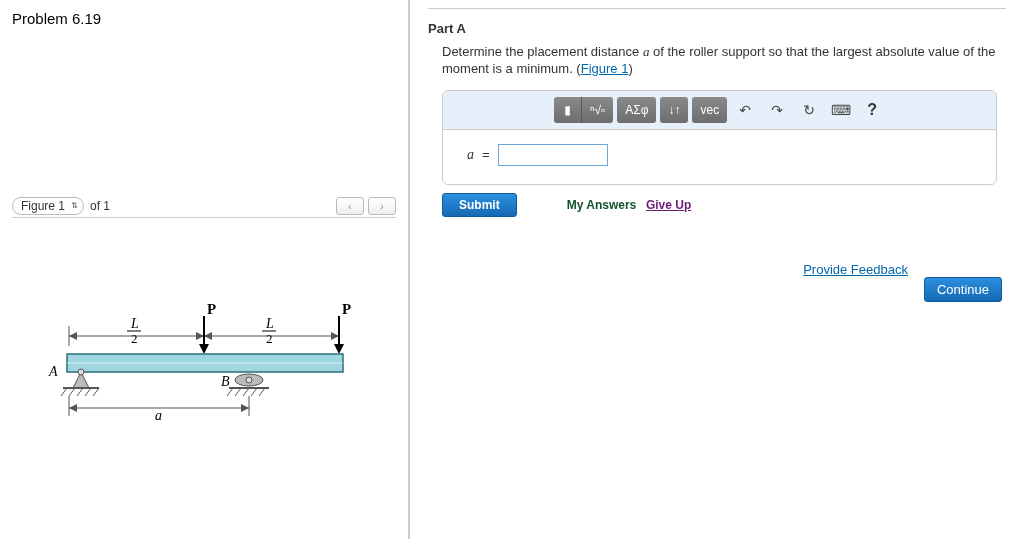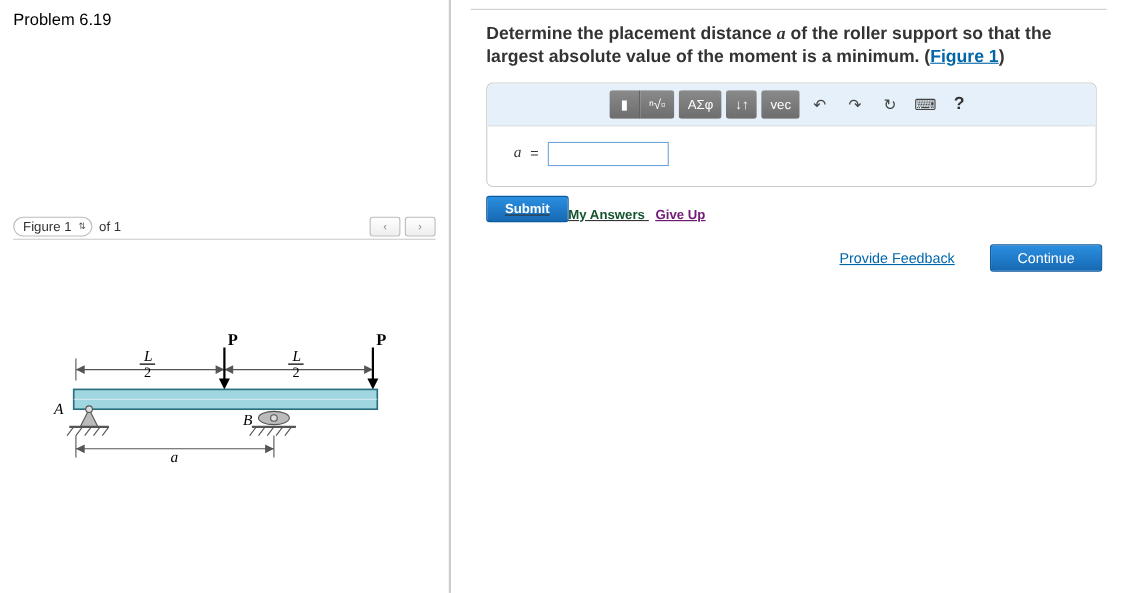--- a/index.html
+++ b/index.html
@@ -70,21 +70,21 @@
     display: flex;
     align-items: flex-start;
     justify-content: center;
     padding-top: 80px;
   }
   .beam-svg { width: 330px; }
 
   .right-hr { border: none; border-top: 1px solid #ccc; margin: 4px 0 12px 0; }
   .part-title { font-weight: bold; font-size: 13px; margin: 8px 0 8px 0; }
   .part-body { padding-left: 14px; }
-  .prompt { font-size: 16px; line-height: 1.3; color: #333; font-weight: bold; }
+  .prompt { font-size: 13px; line-height: 1.3; color: #333; }
   .prompt .var { font-style: italic; font-family: "Times New Roman", serif; }
   .link { color: #0066aa; text-decoration: underline; cursor: pointer; }
   .instruct { font-weight: bold; font-size: 13px; margin-top: 10px; }
   .instruct .varL { font-style: italic; font-family: "Times New Roman", serif; }
 
   .answer-box {
     border: 1px solid #ccc;
     border-radius: 6px;
     margin-top: 12px;
     width: 555px;
@@ -136,53 +136,54 @@
   .answer-row .lbl { font-style: italic; font-family: "Times New Roman", serif; font-size: 14px; }
   .answer-input {
     border: 1px solid #6fa6d9;
     width: 110px;
     height: 22px;
     padding: 2px 4px;
     font-size: 13px;
   }
   .below-box {
     display: flex;
-    align-items: flex-end;
+    align-items: center;
+    gap: 50px;
     margin-top: 8px;
-    text-decoration: underline;
   }
   .submit-btn {
     background: linear-gradient(#2b8fe0,#1669b3);
     color: #fff;
     border: 1px solid #0d5a9e;
     border-radius: 3px;
     padding: 4px 16px;
     font-weight: bold;
     font-size: 12px;
     cursor: pointer;
   }
   .my-answers { font-weight: bold; font-size: 12px; color: #14532d; }
   .give-up { color: #701a75; text-decoration: underline; font-weight: bold; font-size: 12px; margin-left: 6px; cursor: pointer; }
 
   .footer-row {
     margin-top: 20px;
     display: flex;
     justify-content: flex-end;
     align-items: center;
-    gap: 32px;
+    gap: 16px;
     padding-right: 4px;
   }
   .continue-btn {
     background: linear-gradient(#2b8fe0,#1669b3);
     color: #fff;
     border: 1px solid #0d5a9e;
     border-radius: 3px;
-    padding: 4px 24px;
+    padding: 4px 12px;
     font-size: 13px;
     cursor: pointer;
+    margin-top: 40px;
   }
 </style>
 </head>
 <body>
 
 <div class="container">
   <div class="left-pane">
     <div class="problem-title">Problem 6.19</div>
 
     <div class="figure-header">
@@ -249,20 +250,21 @@
         <line x1="30" y1="110" x2="210" y2="110" stroke="#555"></line>
         <polygon points="30,110 38,106 38,114" fill="#555"></polygon>
         <polygon points="210,110 202,106 202,114" fill="#555"></polygon>
         <text x="116" y="122" font-family="serif" font-style="italic" font-size="14">a</text>
       </svg>
     </div>
   </div>
 
   <div class="right-pane">
     <hr class="right-hr">
+    <div class="part-title">Part A</div>
     <div class="part-body">
       <div class="prompt">
         <span>Determine the placement distance </span><span class="var">a</span><span> of the roller support so that the largest absolute value of the moment is a minimum. (</span><span class="link">Figure 1</span><span>)</span>
       </div>
 
       <div class="answer-box">
         <div class="toolbar">
           <div class="tb-grp">
             <div class="tb-btn">▮</div>
             <div class="tb-btn">ⁿ√▫</div>

